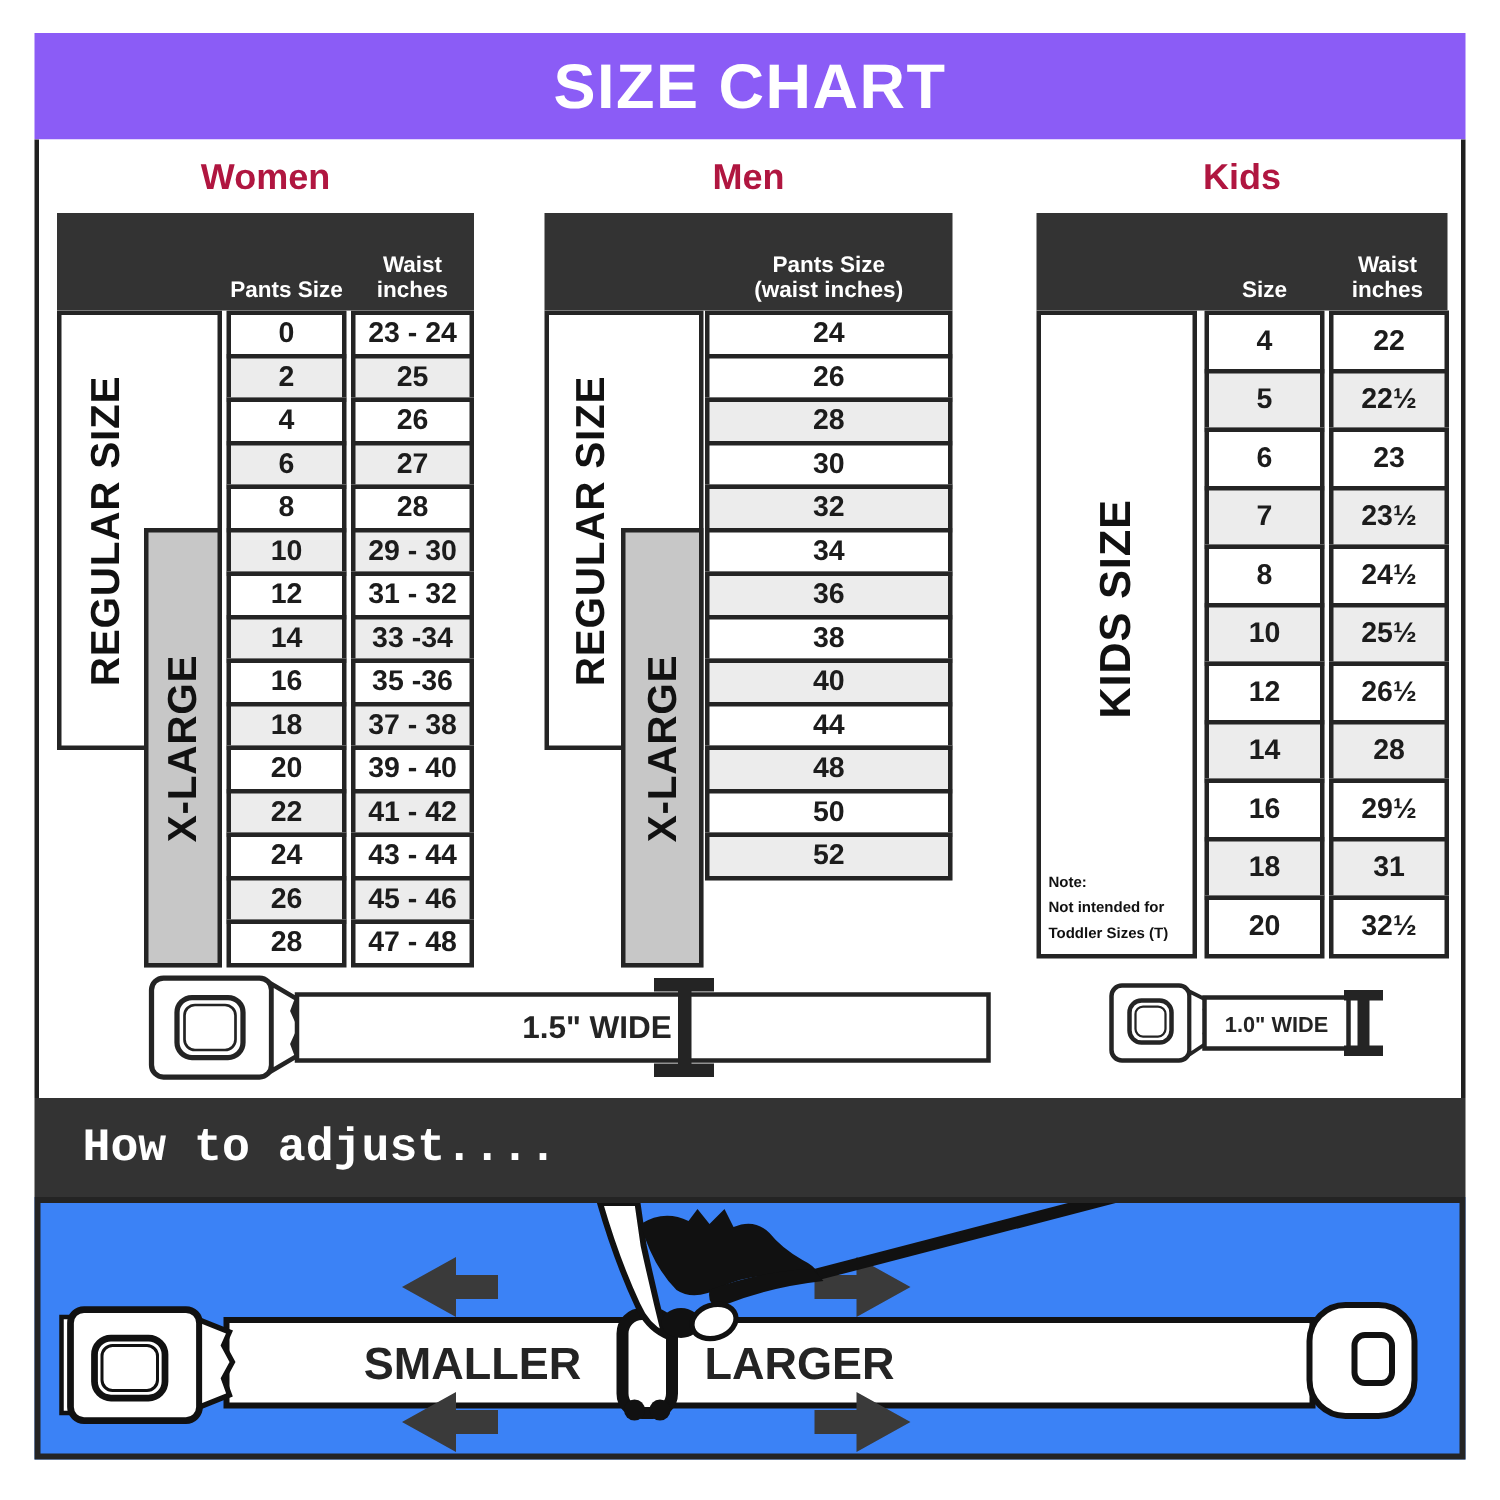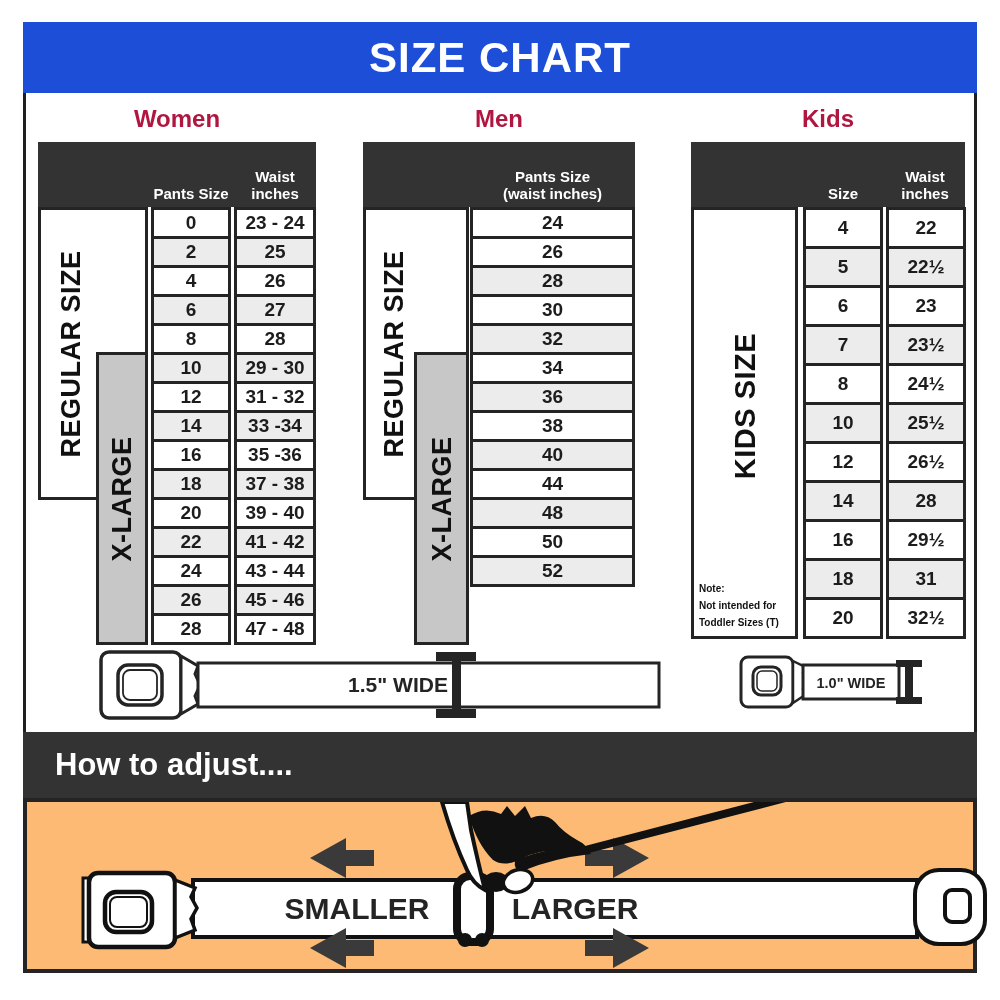--- a/index.html
+++ b/index.html
@@ -1,19 +1,19 @@
 <!DOCTYPE html>
 <html><head>
 <meta charset="utf-8">
 <style>
   html,body{margin:0;padding:0;background:#fff;}
   #root{position:relative;width:1000px;height:1000px;background:#fff;
         font-family:"Liberation Sans",sans-serif;color:#1c1c1c;overflow:hidden;}
   
-  .banner{position:absolute;left:23px;top:22px;width:954px;height:71px;background:#1d4ed8;
+  .banner{position:absolute;left:23px;top:22px;width:954px;height:71px;background:#8b5cf6;
           display:flex;align-items:center;justify-content:center;}
   .banner span{color:#fff;font-size:42px;font-weight:700;letter-spacing:1px;}
   
   .content{position:absolute;left:23px;top:93px;width:954px;height:639px;background:#fff;
            border-left:3px solid #1f1f1f;border-right:3px solid #1f1f1f;box-sizing:border-box;}
   .col-heading{position:absolute;top:6px;height:40px;display:flex;align-items:center;justify-content:center;
                color:#b01640;font-size:24px;font-weight:700;}
   .h-women{left:12px;width:278px;}
   .h-men{left:337px;width:272px;}
   .h-kids{left:665px;width:274px;}
@@ -30,23 +30,23 @@
   .kids-grid .cell{height:42px;}
   
   .labelbox{position:absolute;box-sizing:border-box;border:3px solid #242424;background:#fff;}
   .labelbox.gray{background:#c7c7c7;}
   .vtext{position:absolute;top:50%;left:50%;transform:translate(-50%,-50%) rotate(-90deg);
          white-space:nowrap;font-weight:700;font-size:27px;letter-spacing:.5px;color:#111;}
   .note{position:absolute;left:5px;bottom:5px;font-size:10px;line-height:17px;font-weight:700;color:#111;}
   
   .band{position:absolute;left:23px;top:732px;width:954px;height:66px;background:#333;
         display:flex;align-items:center;}
-  .band span{color:#fff;font-size:31px;font-weight:700;margin-left:32px;}
+  .band span{color:#fff;font-size:31px;font-weight:700;margin-left:32px;font-family:Liberation Mono, monospace;}
   .illus{position:absolute;left:23px;top:798px;width:954px;height:175px;box-sizing:border-box;
-         border:4px solid #242424;background:#fdba74;padding-left:42px;}
+         border:4px solid #242424;background:#3b82f6;}
   .beltsvg{position:absolute;}
   svg text{font-family:"Liberation Sans",sans-serif;font-weight:700;fill:#242424;}
 </style>
 </head>
 <body>
 
 <div id="root">
 
   <div class="banner">
     <span>SIZE CHART</span>

